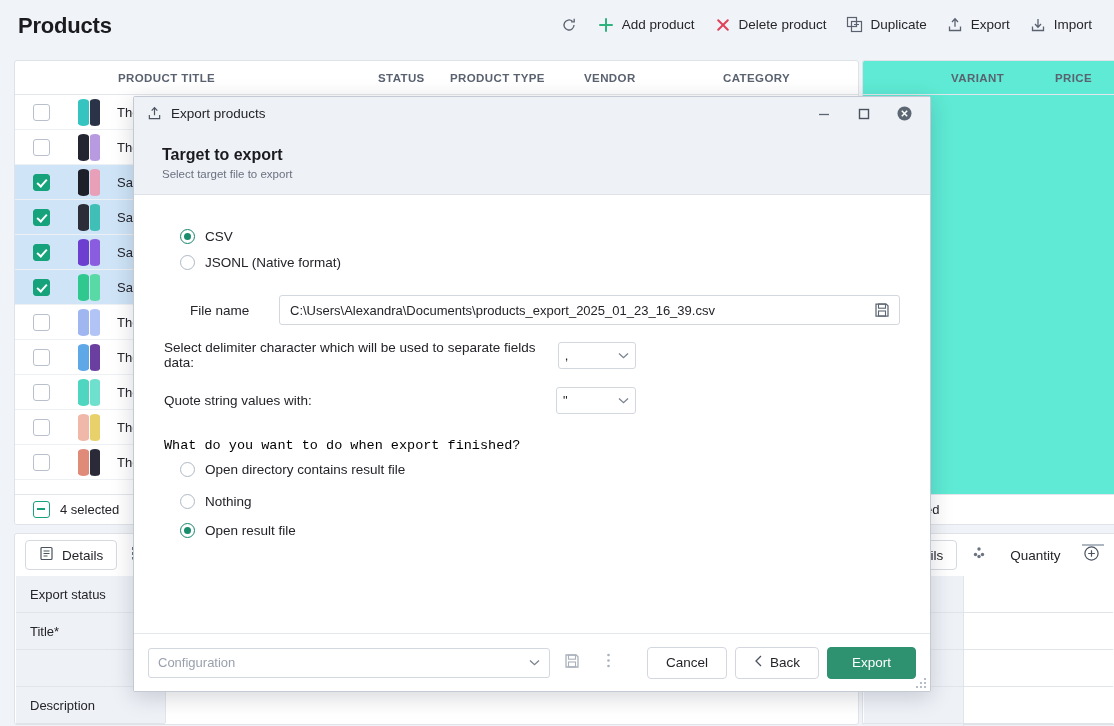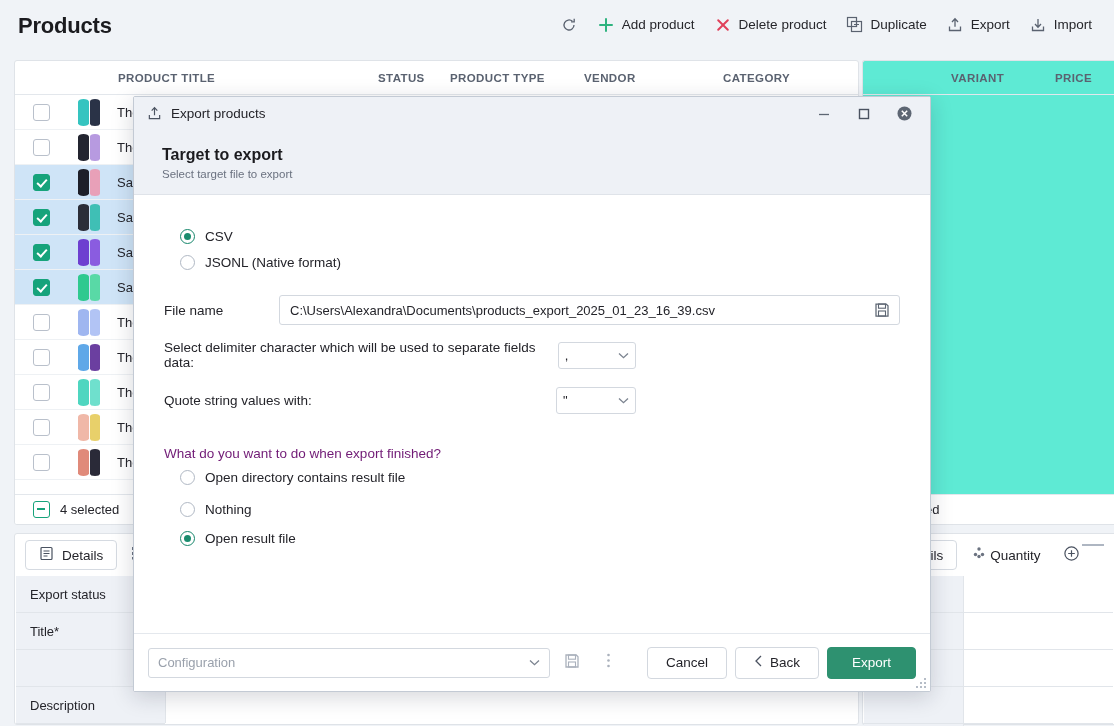--- a/index.html
+++ b/index.html
@@ -156,42 +156,42 @@
     width: 15px; height: 15px; border: 1.5px solid #b0b8c4; border-radius: 50%;
     background: #fff; margin-right: 10px; position: relative; flex: none;
   }
   .rdo.on { border-color: #16866b; }
   .rdo.on::after {
     content: ""; position: absolute; left: 3px; top: 3px; width: 7px; height: 7px;
     border-radius: 50%; background: #1a8c6e;
   }
   .rdo-lbl { font-size: 13.5px; color: #24242a; }
 
-  .file-row { display: flex; align-items: center; margin-top: 20px; }
+  .file-row { display: flex; align-items: center; margin-top: 20px; margin-left: 26px; }
   .file-lbl { width: 120px; font-size: 13.5px; color: #24242a; }
   .file-input {
     flex: none; width: 621px; height: 30px; border: 1px solid #d3d8df; border-radius: 3px;
     display: flex; align-items: center; background: #fff;
   }
   .file-input input {
     flex: 1; border: none; outline: none; font-size: 13px; color: #24242a;
     padding: 0 10px; font-family: "Liberation Sans", sans-serif; background: transparent;
   }
   .save-ico-btn { width: 34px; display: flex; align-items: center; justify-content: center; }
 
   .opt-row { display: flex; align-items: center; margin-top: 15px; }
   .opt-lbl { font-size: 13.5px; color: #24242a; }
   .mini-sel {
     width: 80px; height: 27px; border: 1px solid #d3d8df; border-radius: 3px;
     display: flex; align-items: center; padding: 0 6px; font-size: 13px; color: #24242a;
     background: #fff; margin-left: auto;
   }
   .mini-sel .chev { margin-left: auto; color: #7b838f; }
 
-  .q-title { font-size: 13.5px; color: #701a75; margin-top: 32px; }
+  .q-title { font-size: 13.5px; color: #000000; margin-top: 24px; font-family: Liberation Mono, monospace; }
 
   .dlg-foot {
     height: 58px; border-top: 1px solid #e4e8ed; background: #fff;
     display: flex; align-items: center; padding: 0 14px 0 14px; gap: 8px;
     position: relative;
   }
   .cfg-sel {
     width: 420px; height: 30px; border: 1px solid #d3d8df; border-radius: 3px;
     display: flex; align-items: center; padding: 8px 9px; font-size: 13px; color: #9aa1ac; background: #fff;
   }
@@ -464,21 +464,21 @@
   <div class="rd-tabs">
     <div class="tab-btn" style="margin-left:-6px">
       <span>
         <svg width="15" height="15" viewBox="0 0 15 15">
             <rect x="2" y="1.5" width="11" height="12" rx="1" fill="none" stroke="#4a5260" stroke-width="1.2"></rect>
             <path d="M4.5 5h6M4.5 7.5h6M4.5 10h4" stroke="#4a5260" stroke-width="1.1"></path>
           </svg>
       </span>
       <span>Details</span>
     </div>
-    <div class="tab-plain" style="gap:3px">
+    <div class="tab-plain" style="gap:23px">
       <span>
         <svg width="16" height="16" viewBox="0 0 16 16">
             <circle cx="8" cy="4" r="1.7" fill="#6b7280"></circle>
             <circle cx="4.5" cy="9.5" r="1.7" fill="#6b7280"></circle>
             <circle cx="11.5" cy="9.5" r="1.7" fill="#6b7280"></circle>
             <circle cx="8" cy="11.5" r="1.7" fill="#6b7280"></circle>
           </svg>
       </span>
       <span style="font-size:13.5px;color:#24242a">Quantity</span>
     </div>

